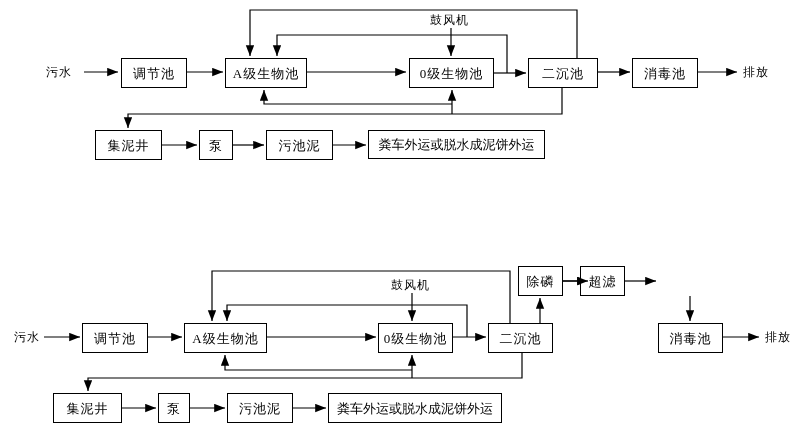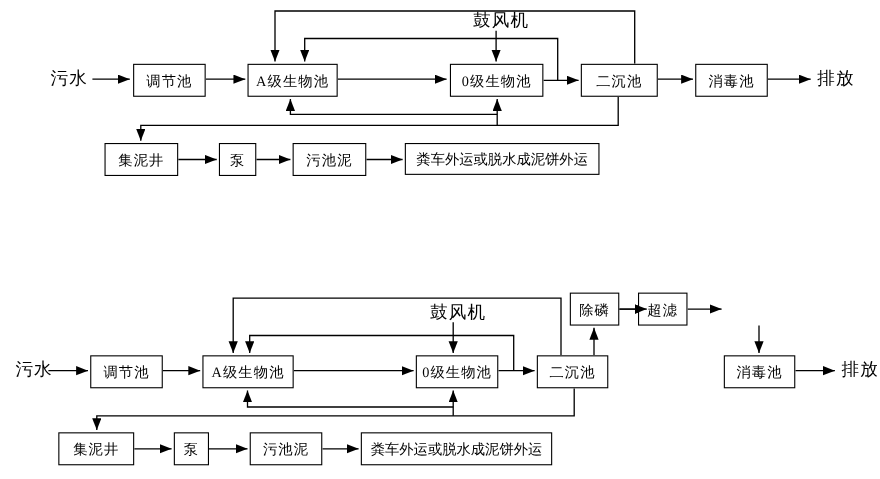--- a/index.html
+++ b/index.html
@@ -8,21 +8,21 @@
     font-family:"Liberation Serif","DejaVu Serif",serif;color:#000;
     overflow:hidden;
   }
   .wires{position:absolute;left:0;top:0;width:800px;height:435px;}
   .box{
     position:absolute;box-sizing:border-box;border:1px solid #000;background:#fff;
     display:flex;align-items:center;justify-content:center;
     font-size:13px;line-height:1;white-space:nowrap;letter-spacing:1px;
   }
   .flabel{
-    position:absolute;font-size:16px;line-height:14px;white-space:nowrap;letter-spacing:1px;
+    position:absolute;font-size:12px;line-height:14px;white-space:nowrap;letter-spacing:1px;
   }
 </style>
 </head>
 <body>
 
 <div class="canvas">
 
   <svg class="wires" viewBox="0 0 800 435">
     <defs>
       <marker id="ah" markerWidth="10" markerHeight="8" refX="9" refY="3.5" orient="auto">

